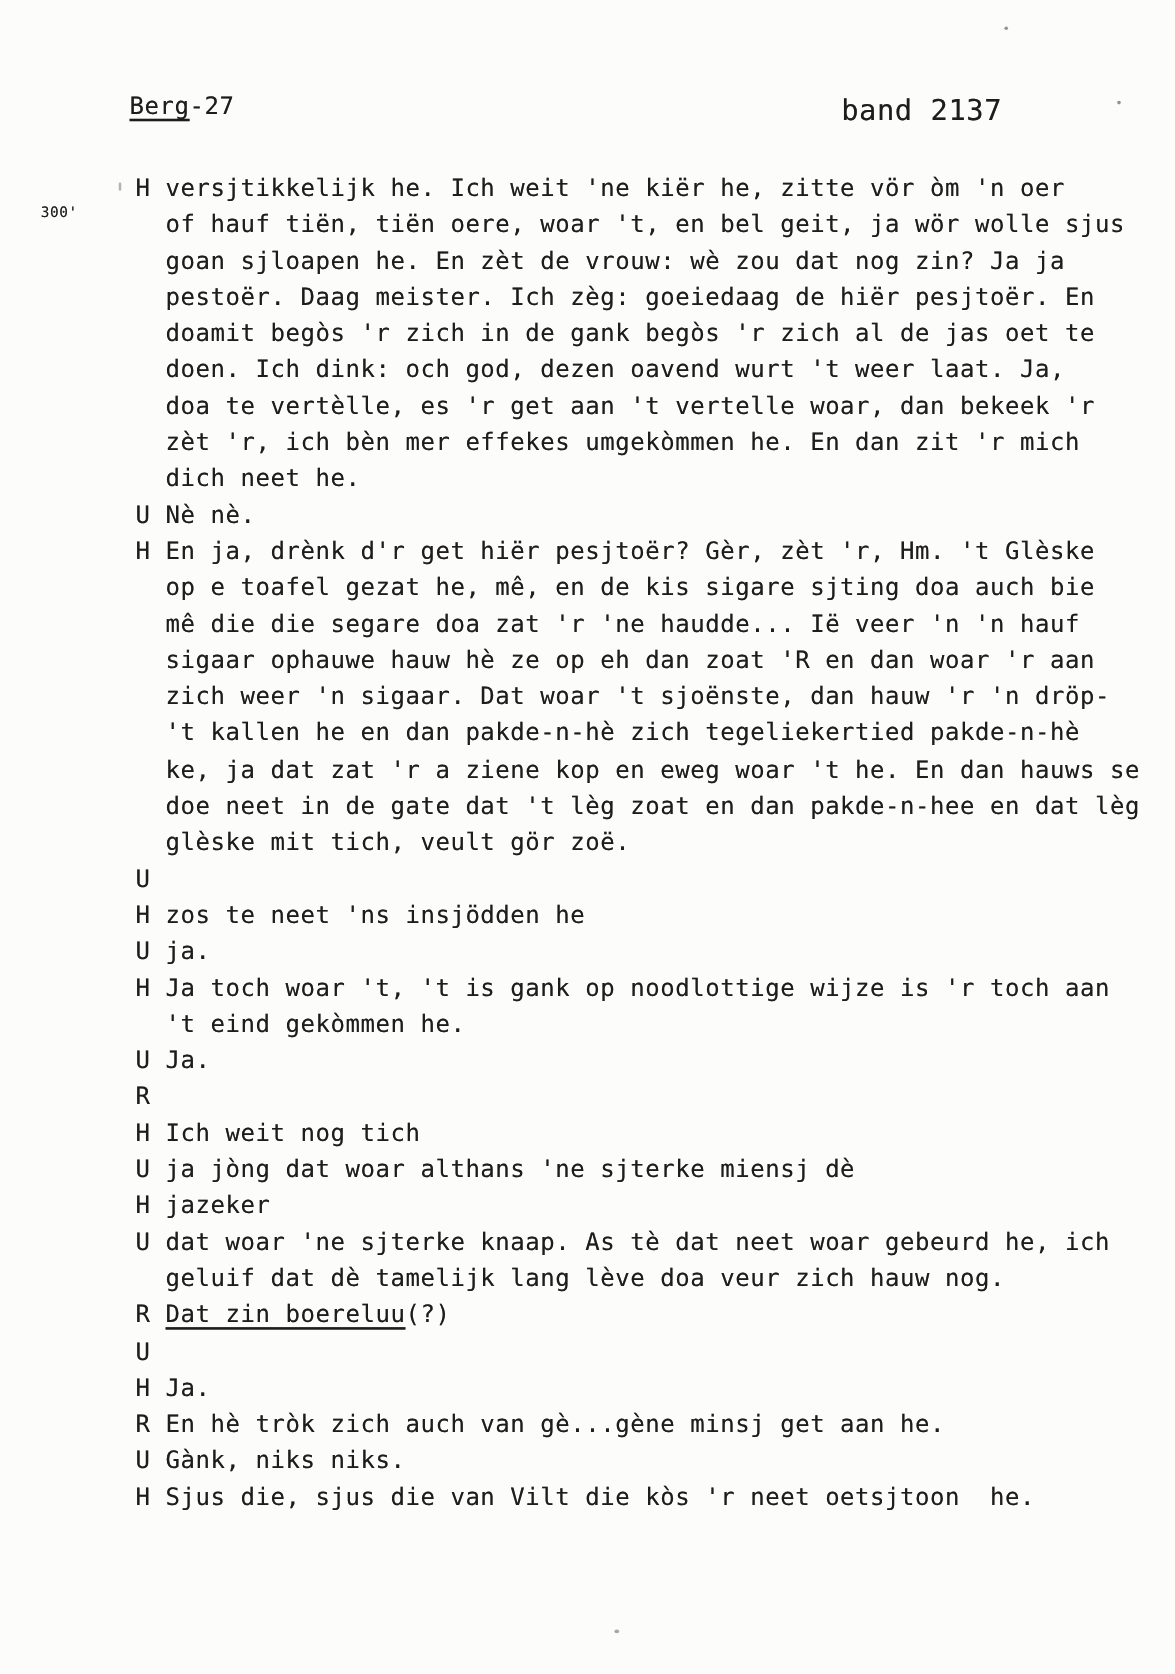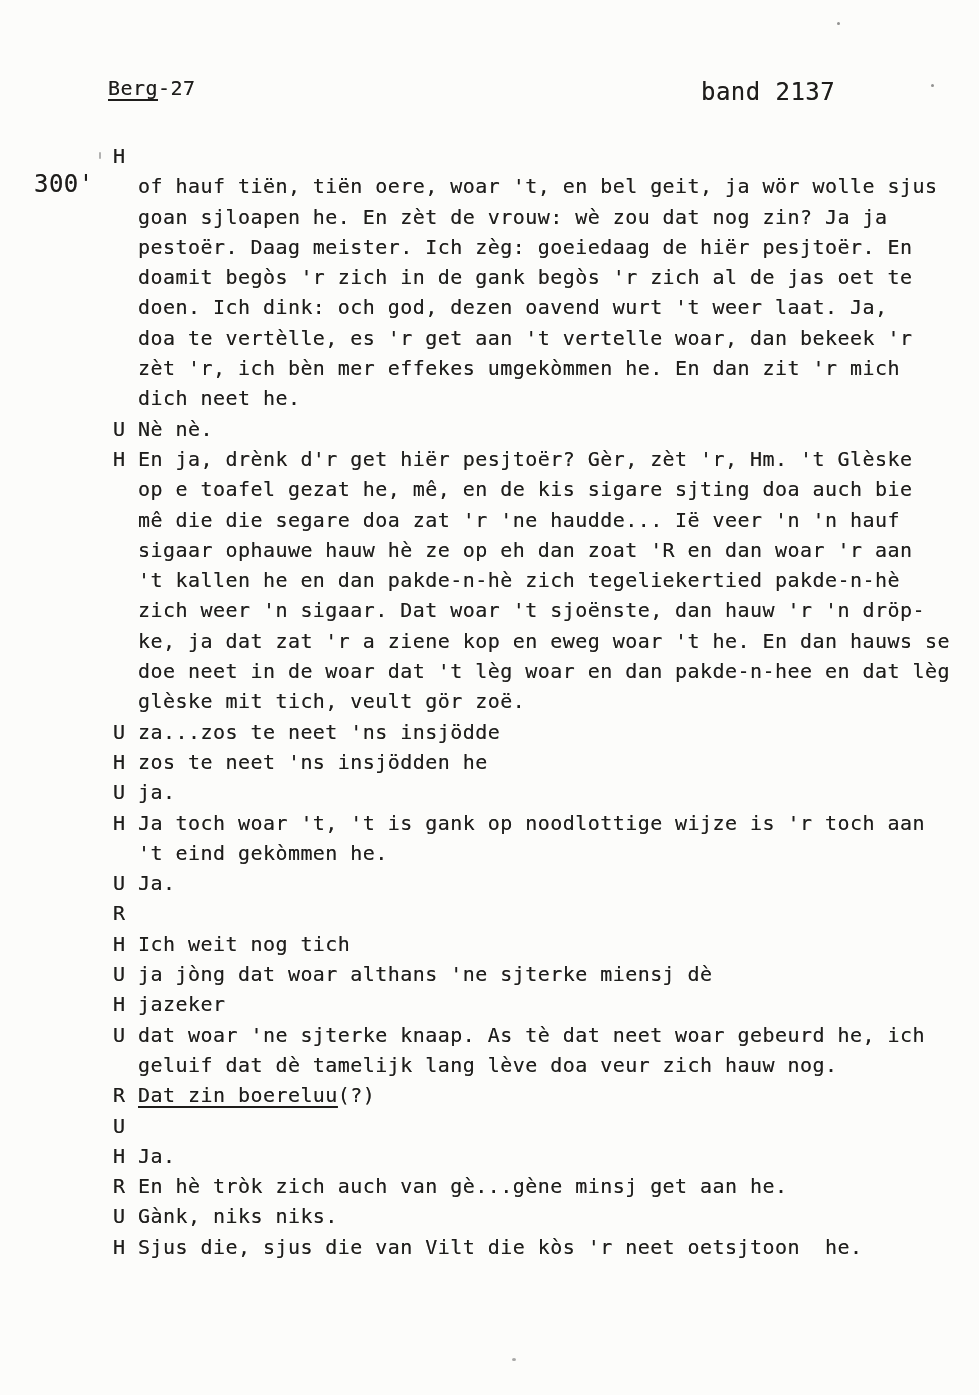--- a/index.html
+++ b/index.html
@@ -35,21 +35,21 @@
     left: 701px;
     top: 78px;
     font-size: 24px;
     letter-spacing: 0.45px;
     white-space: pre;
   }
   .margin-note {
     position: absolute;
     left: 34px;
     top: 170px;
-    font-size: 24px;
+    font-size: 12px;
     letter-spacing: 0.45px;
   }
   .transcript {
     position: absolute;
     left: 113px;
     top: 141px;
     width: 860px;
   }
   .line {
     display: flex;
@@ -88,20 +88,21 @@
 
   <div class="header-left"><span class="u">Berg</span><span>-27</span></div>
 
   <div class="header-right">band 2137</div>
 
   <div class="margin-note">300'</div>
 
   <div class="transcript">
       <div class="line">
         <span class="spk">H</span>
+        <span class="txt">versjtikkelijk he. Ich weit 'ne kiër he, zitte vör òm 'n oer</span>
       </div>
       <div class="line">
         <span class="spk"></span>
         <span class="txt">of hauf tiën, tiën oere, woar 't, en bel geit, ja wör wolle sjus</span>
       </div>
       <div class="line">
         <span class="spk"></span>
         <span class="txt">goan sjloapen he. En zèt de vrouw: wè zou dat nog zin? Ja ja</span>
       </div>
       <div class="line">
@@ -143,41 +144,40 @@
       <div class="line">
         <span class="spk"></span>
         <span class="txt">mê die die segare doa zat 'r 'ne haudde... Ië veer 'n 'n hauf</span>
       </div>
       <div class="line">
         <span class="spk"></span>
         <span class="txt">sigaar ophauwe hauw hè ze op eh dan zoat 'R en dan woar 'r aan</span>
       </div>
       <div class="line">
         <span class="spk"></span>
+        <span class="txt">zich weer 'n sigaar. Dat woar 't sjoënste, dan hauw 'r 'n dröp-</span>
+      </div>
+      <div class="line">
+        <span class="spk"></span>
         <span class="txt">'t kallen he en dan pakde-n-hè zich tegeliekertied pakde-n-hè</span>
       </div>
       <div class="line">
         <span class="spk"></span>
-        <span class="txt">zich weer 'n sigaar. Dat woar 't sjoënste, dan hauw 'r 'n dröp-</span>
-      </div>
-      <div class="line">
-        <span class="spk"></span>
         <span class="txt">ke, ja dat zat 'r a ziene kop en eweg woar 't he. En dan hauws se</span>
       </div>
       <div class="line">
         <span class="spk"></span>
-        <span class="txt">doe neet in de woar dat 't lèg woar en dan pakde-n-hee en dat lèg</span>
+        <span class="txt">doe neet in de gate dat 't lèg zoat en dan pakde-n-hee en dat lèg</span>
       </div>
       <div class="line">
         <span class="spk"></span>
         <span class="txt">glèske mit tich, veult gör zoë.</span>
       </div>
       <div class="line">
         <span class="spk">U</span>
-        <span class="txt">za...zos te neet 'ns insjödde</span>
       </div>
       <div class="line">
         <span class="spk">H</span>
         <span class="txt">zos te neet 'ns insjödden he</span>
       </div>
       <div class="line">
         <span class="spk">U</span>
         <span class="txt">ja.</span>
       </div>
       <div class="line">

